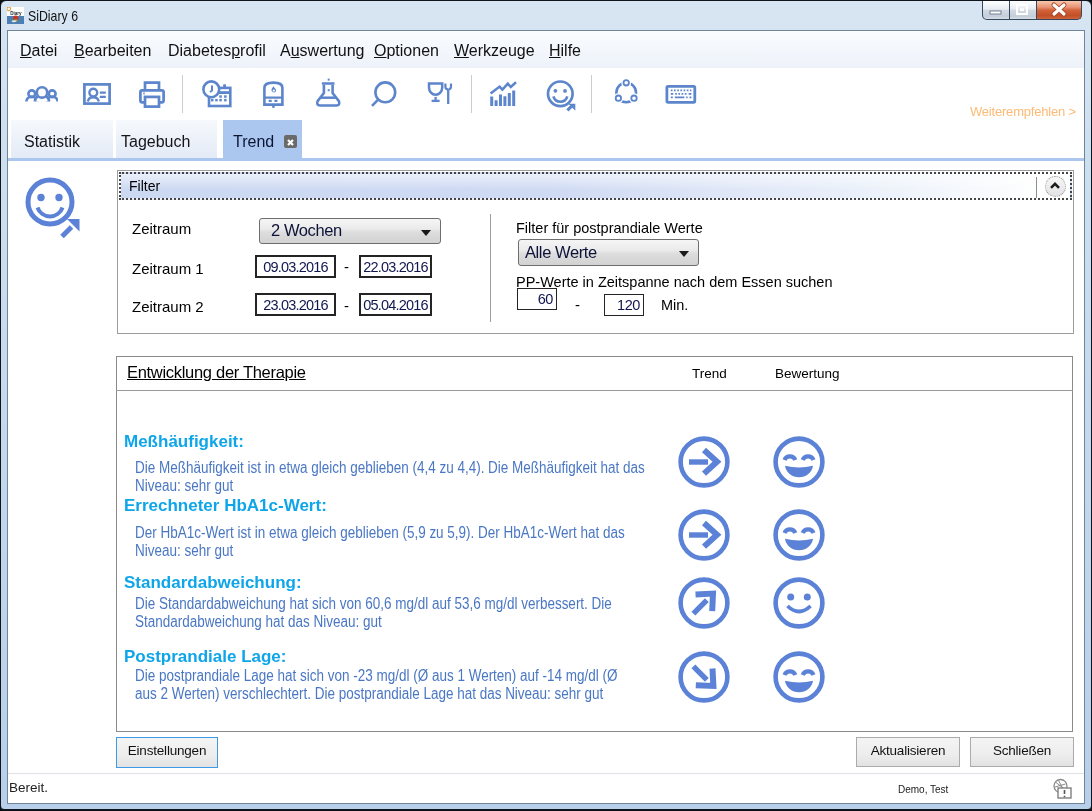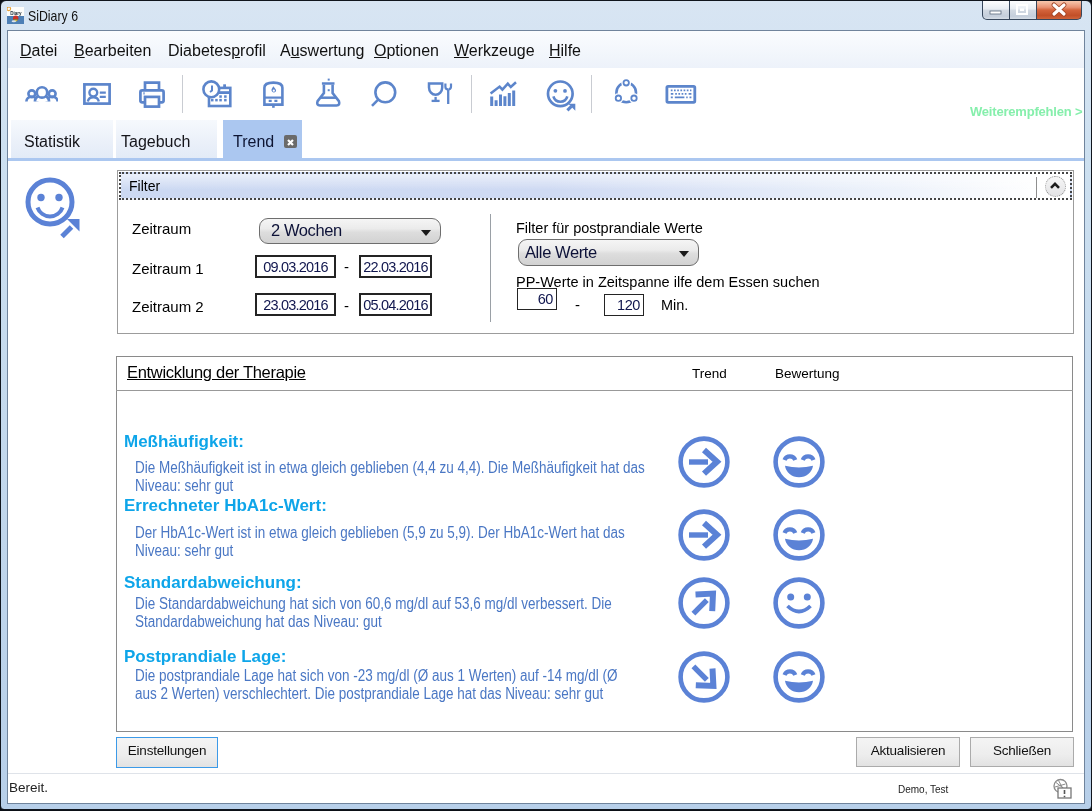--- a/index.html
+++ b/index.html
@@ -22,21 +22,21 @@
 .tabin{background:linear-gradient(180deg,#f6f9fd 0%,#eaf0f9 60%,#e3ebf7 100%)}
 #tab3{background:#abc7f0;color:#0d1533}
 #tabline{position:absolute;left:8px;top:158px;width:1076px;height:3px;background:#abc7f0}
 .tablabel{position:absolute;top:13px}
 #closetab{position:absolute;left:61px;top:14.5px;width:13px;height:13px;background:#6a6a6a;border-radius:2px}
 
 #filterbox-outer{position:absolute;left:117px;top:170px;width:957px;height:164px;border:1px solid #9c9c9c;box-sizing:border-box}
 #filterhead{position:absolute;left:119px;top:172px;width:953px;height:28px;border:2px dotted #454545;box-sizing:border-box;background:linear-gradient(180deg,rgba(255,255,255,0.6),rgba(255,255,255,0) 65%),linear-gradient(90deg,#ccd9f2 0%,#cfdaf3 45%,#eef3fb 82%,#ffffff 97%)}
 #filterbody{position:absolute;left:118px;top:201px;width:955px;height:132px;background:#fff}
 .flabel{position:absolute;font-size:15px;color:#000}
-.combo{position:absolute;border:1px solid #6e6e6e;border-radius:9px;background:linear-gradient(180deg,#f5f5f5 0%,#ebebeb 40%,#dddddd 55%,#d2d2d2 100%);box-sizing:border-box}
+.combo{position:absolute;border:1px solid #6e6e6e;border-radius:3px;background:linear-gradient(180deg,#f5f5f5 0%,#ebebeb 40%,#dddddd 55%,#d2d2d2 100%);box-sizing:border-box}
 .combo .ctext{position:absolute;font-size:16.5px;letter-spacing:-0.4px;color:#0d1238}
 .combo .carrow{position:absolute;right:9px;top:11px;width:0;height:0;border-left:5px solid transparent;border-right:5px solid transparent;border-top:6px solid #1a1a1a}
 .dinput{position:absolute;border:2px solid #242424;background:#fff;box-sizing:border-box;font-size:14.5px;letter-spacing:-0.8px;color:#10164e;text-align:center}
 #fseparator{position:absolute;left:490px;top:214px;width:1px;height:108px;background:#9aa0a6}
 #collapsebtn{position:absolute;left:1045px;top:176px;width:21px;height:21px;border:1.5px dotted #8f8f8f;border-radius:50%;background:linear-gradient(180deg,#f7f7f7,#e2e2e4);box-sizing:border-box}
 #collapsesep{position:absolute;left:1036px;top:177px;width:1px;height:21px;background:#8f8f8f}
 
 #tablebox{position:absolute;left:116px;top:356px;width:957px;height:376px;border:1px solid #8a8a8a;box-sizing:border-box}
 #thead-line{position:absolute;left:116px;top:390px;width:957px;height:1px;background:#999}
 .rowtitle{position:absolute;left:124px;font-size:17px;font-weight:bold;color:#0ea5e9}
@@ -191,21 +191,21 @@
 <div class="tab tabin" style="left:116px;width:101px">
     <span class="tablabel" style="left:5px">Tagebuch</span>
   </div>
 <div class="tab" id="tab3" style="left:223px;width:79px">
     <span class="tablabel" style="left:10px">Trend</span>
   <div id="closetab"><svg width="13" height="13" viewBox="0 0 13 13">
         <path d="M4 4 L9 9 M9 4 L4 9" stroke="#fff" stroke-width="2.2"></path>
       </svg></div>
 </div>
 <div id="tabline"></div>
-<div style="position:absolute;left:970px;top:104px;font-size:13px;font-weight:bold;color:#86efac;letter-spacing:-0.2px">Weiterempfehlen &gt;</div>
+<div style="position:absolute;left:970px;top:104px;font-size:13px;font-weight:normal;color:#fdba74;letter-spacing:-0.2px">Weiterempfehlen &gt;</div>
 
 <svg class="abs" style="left:23px;top:175px" width="62" height="68" viewBox="0 0 62 68">
   <g fill="none" stroke="#5b82d6">
     <circle cx="27" cy="27" r="22" stroke-width="5"></circle>
     <circle cx="18" cy="22.5" r="3.7" fill="#5b82d6" stroke="none"></circle>
     <circle cx="36" cy="22.5" r="3.7" fill="#5b82d6" stroke="none"></circle>
     <path d="M14.5 32.5 A 13.2 13.2 0 0 0 39.5 32.5" stroke-width="4"></path>
     <path d="M39 61.5 L48.5 52" stroke-width="5"></path>
   </g>
   <path d="M44 44 L56.5 44 L56.5 56.5 Z" fill="#5b82d6"></path>
@@ -232,21 +232,21 @@
 <div class="flabel" style="left:132px;top:298px">Zeitraum 2</div>
 <div class="dinput" style="left:255px;top:293px;width:81px;height:23px;padding-top:2px">23.03.2016</div>
 <div class="flabel" style="left:344px;top:297px">-</div>
 <div class="dinput" style="left:359px;top:293px;width:73px;height:23px;padding-top:2px">05.04.2016</div>
 <div id="fseparator"></div>
 <div class="flabel" style="left:516px;top:220px;font-size:14.5px">Filter für postprandiale Werte</div>
 <div class="combo" style="left:518px;top:239px;width:181px;height:27px">
     <span class="ctext" style="left:6px;top:3px">Alle Werte</span>
     <span class="carrow" style="top:11px"></span>
   </div>
-<div class="flabel" style="left:516px;top:274px;font-size:14.5px">PP-Werte in Zeitspanne ilfe dem Essen suchen</div>
+<div class="flabel" style="left:516px;top:274px;font-size:14.5px">PP-Werte in Zeitspanne nach dem Essen suchen</div>
 <div class="dinput" style="left:517px;top:288px;width:40px;height:22px;text-align:right;padding:2px 3px 16px 0;border-width:1px;letter-spacing:-0.4px">60</div>
 <div class="flabel" style="left:575px;top:296px">-</div>
 <div class="dinput" style="left:604px;top:294px;width:40px;height:22px;text-align:right;padding:2px 3px 8px 0;border-width:1px;letter-spacing:-0.4px">120</div>
 <div class="flabel" style="left:661px;top:297px;font-size:14.5px">Min.</div>
 
 <div id="tablebox"></div>
 <div class="flabel" style="left:127px;top:363px;font-size:16.5px;letter-spacing:-0.3px;text-decoration:underline">Entwicklung der Therapie</div>
 <div class="flabel" style="left:692px;top:366px;font-size:13.5px">Trend</div>
 <div class="flabel" style="left:775px;top:366px;font-size:13.5px">Bewertung</div>
 <div id="thead-line"></div>

